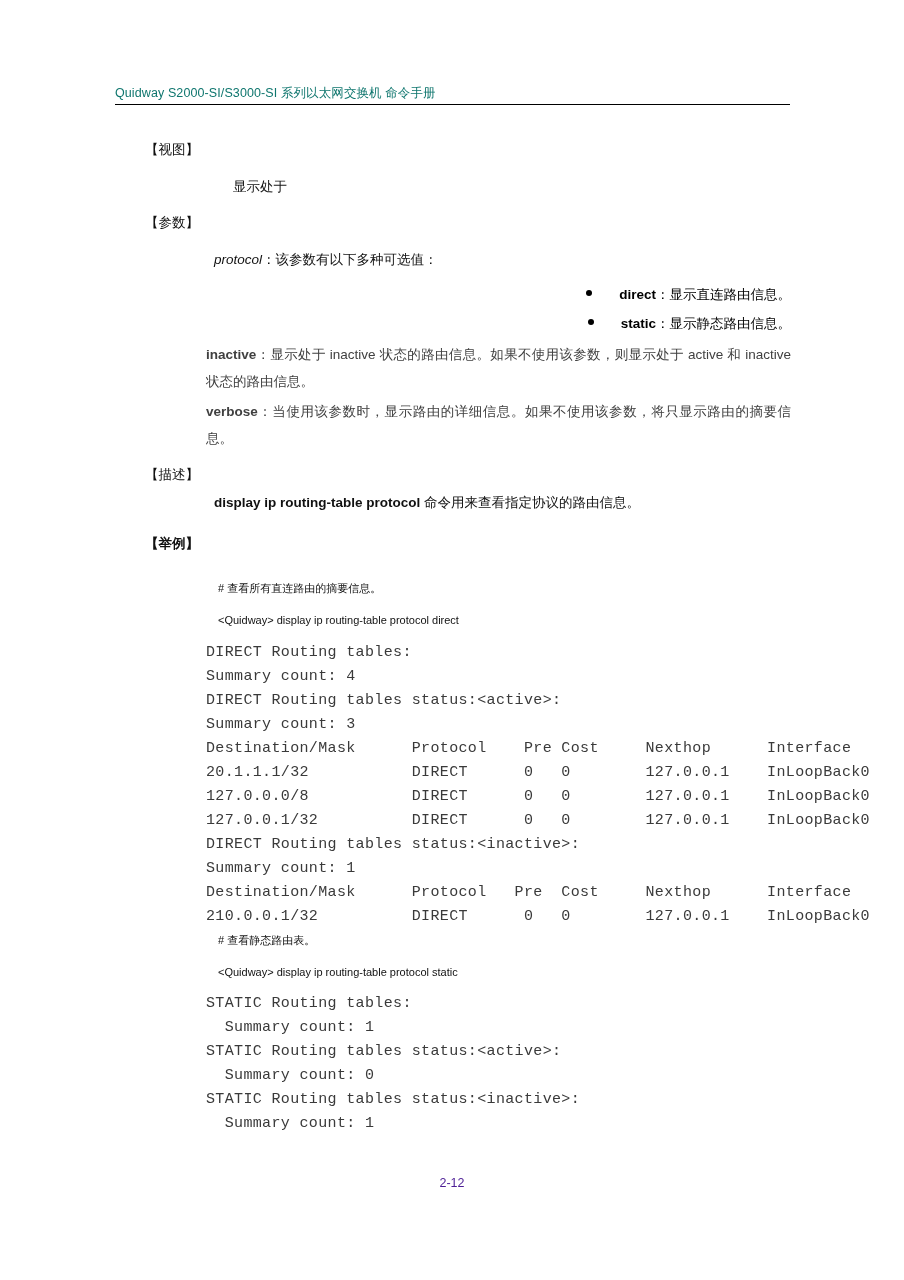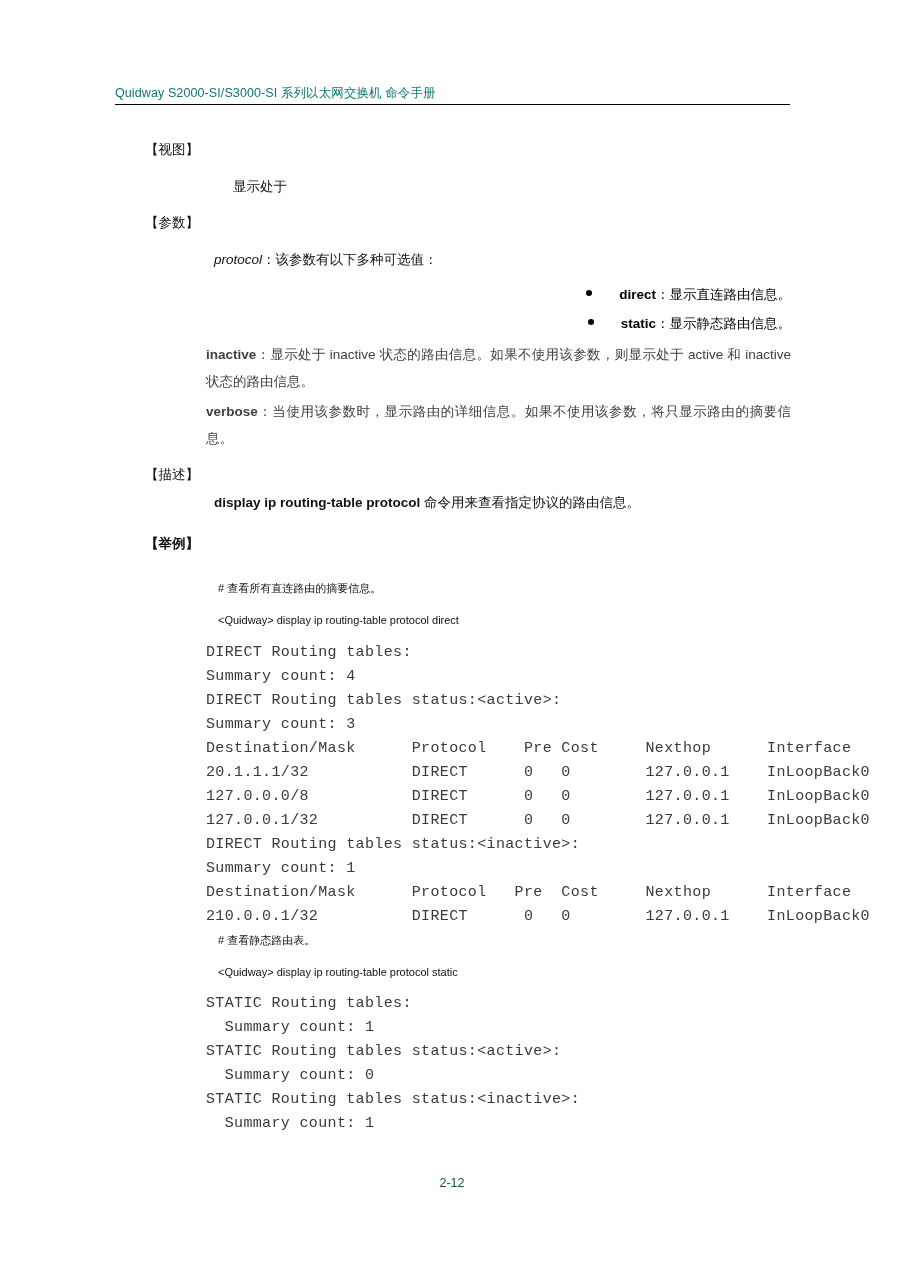--- a/index.html
+++ b/index.html
@@ -121,21 +121,21 @@
     letter-spacing: 0.35px;
   }
 
   
   .footer-page {
     position: absolute;
     left: 0; right: 0;
     top: 1176px;
     text-align: center;
     font-size: 12.5px;
-    color: #14532d;
+    color: #4c1d95;
   }
 
   
   .watermark {
     position: absolute;
     left: 640px;
     top: 1152px;
     width: 250px;
     height: 105px;
     pointer-events: none;

